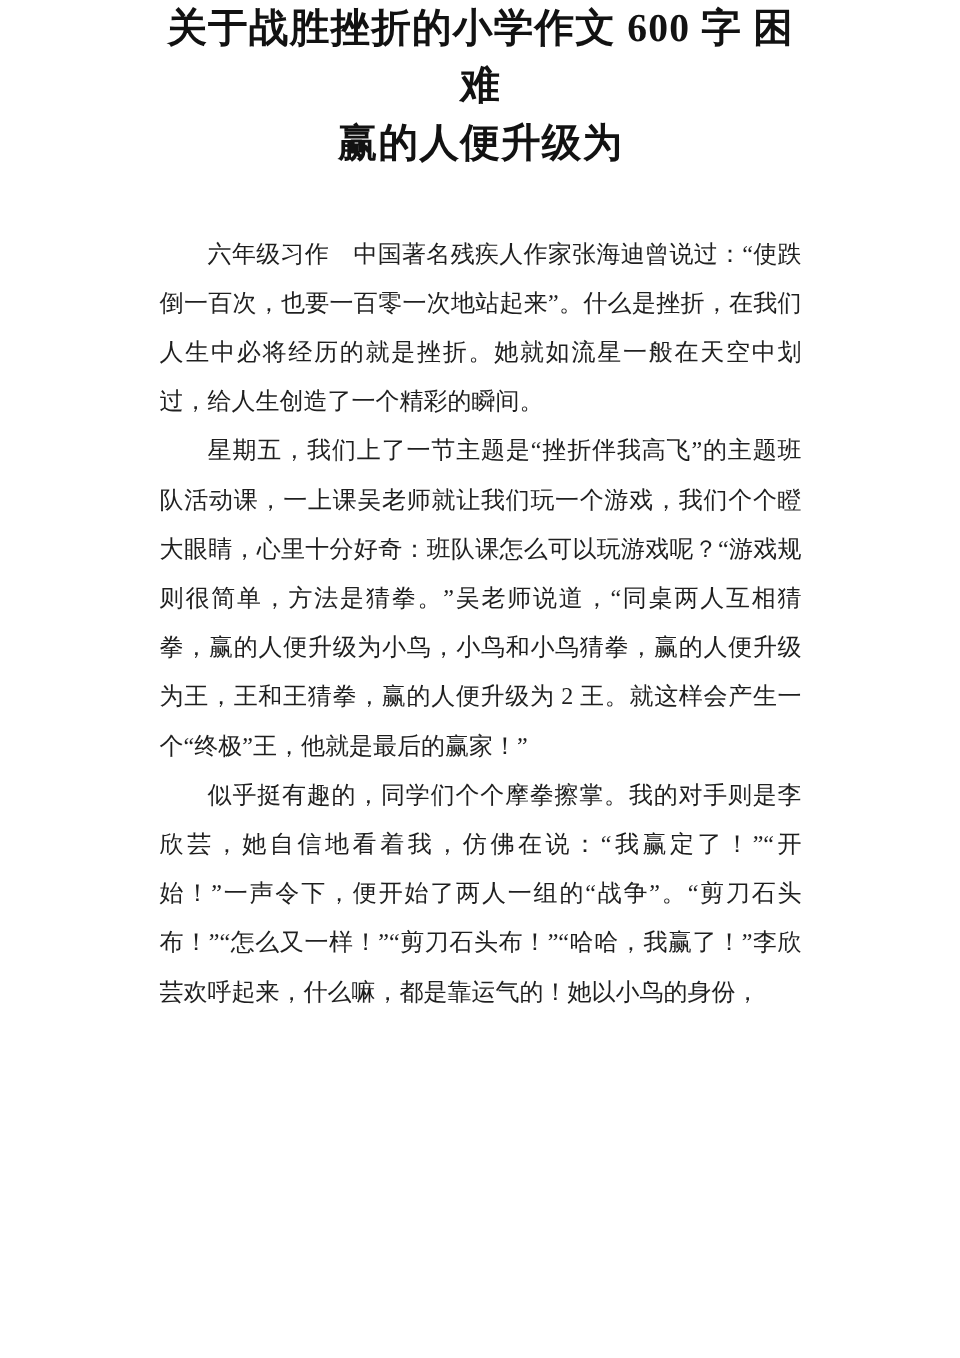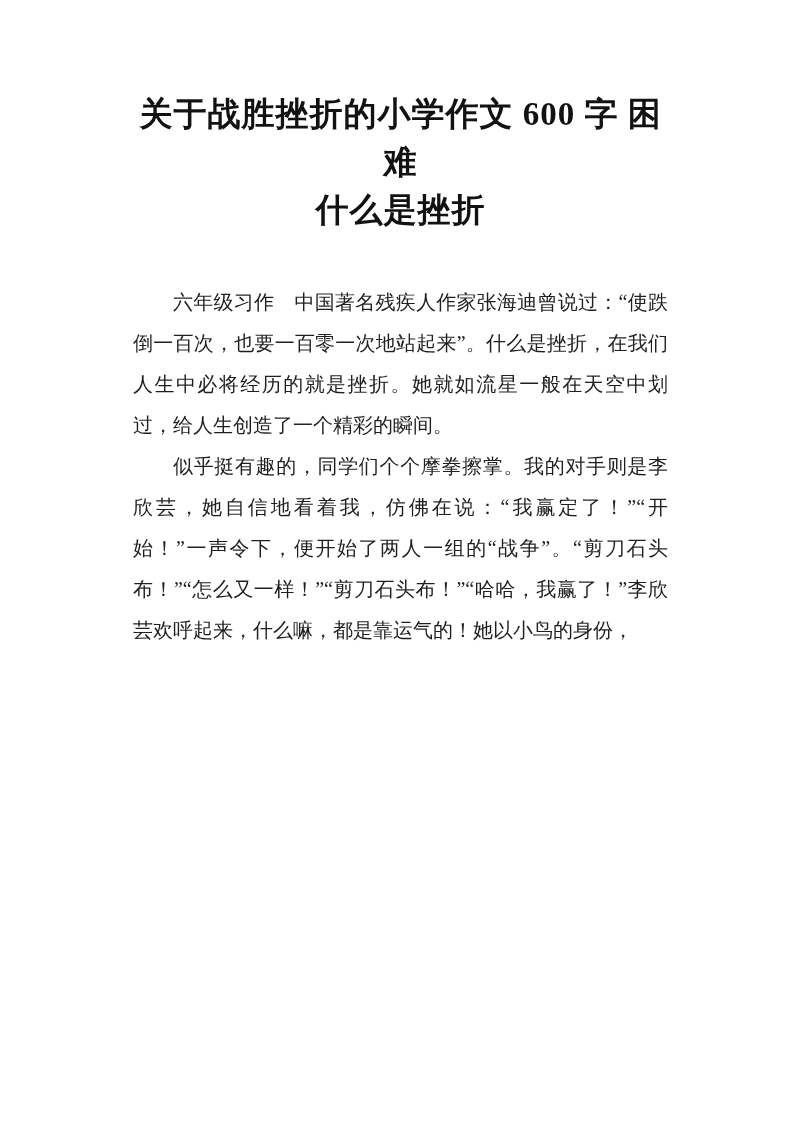--- a/index.html
+++ b/index.html
@@ -9,21 +9,20 @@
     background: #ffffff;
     overflow: hidden;
   }
   .page {
     width: 800px;
     height: 1132px;
     background: #ffffff;
     padding: 0 132px 0 133px;
   }
   .doc-title {
-    margin-top: 90px;
     text-align: center;
     font-family: "Liberation Serif", "DejaVu Serif", serif;
     font-weight: bold;
     font-size: 33px;
     line-height: 48px;
     color: #121212;
     letter-spacing: 1px;
   }
   .doc-title .title-line {
     display: block;
@@ -42,21 +41,22 @@
     margin: 0;
   }
 </style>
 </head>
 <body style="background: rgb(255, 255, 255);">
 
 <div class="page">
 
   <h1 class="doc-title" style="color: rgb(18, 18, 18);">
     <span class="title-line">关于战胜挫折的小学作文 600 字 困难</span>
-    <span class="title-line">什么是挫折</span>
+    <span class="title-line">赢的人便升级为</span>
   </h1>
 
   <div class="doc-body" style="color: rgb(31, 31, 31);">
     <p>六年级习作　中国著名残疾人作家张海迪曾说过：“使跌倒一百次，也要一百零一次地站起来”。什么是挫折，在我们人生中必将经历的就是挫折。她就如流星一般在天空中划过，给人生创造了一个精彩的瞬间。</p>
+    <p>星期五，我们上了一节主题是“挫折伴我高飞”的主题班队活动课，一上课吴老师就让我们玩一个游戏，我们个个瞪大眼睛，心里十分好奇：班队课怎么可以玩游戏呢？“游戏规则很简单，方法是猜拳。”吴老师说道，“同桌两人互相猜拳，赢的人便升级为小鸟，小鸟和小鸟猜拳，赢的人便升级为王，王和王猜拳，赢的人便升级为 2 王。就这样会产生一个“终极”王，他就是最后的赢家！”</p>
     <p>似乎挺有趣的，同学们个个摩拳擦掌。我的对手则是李欣芸，她自信地看着我，仿佛在说：“我赢定了！”“开始！”一声令下，便开始了两人一组的“战争”。“剪刀石头布！”“怎么又一样！”“剪刀石头布！”“哈哈，我赢了！”李欣芸欢呼起来，什么嘛，都是靠运气的！她以小鸟的身份，</p>
   </div>
 
 </div>
 
 </body></html>

